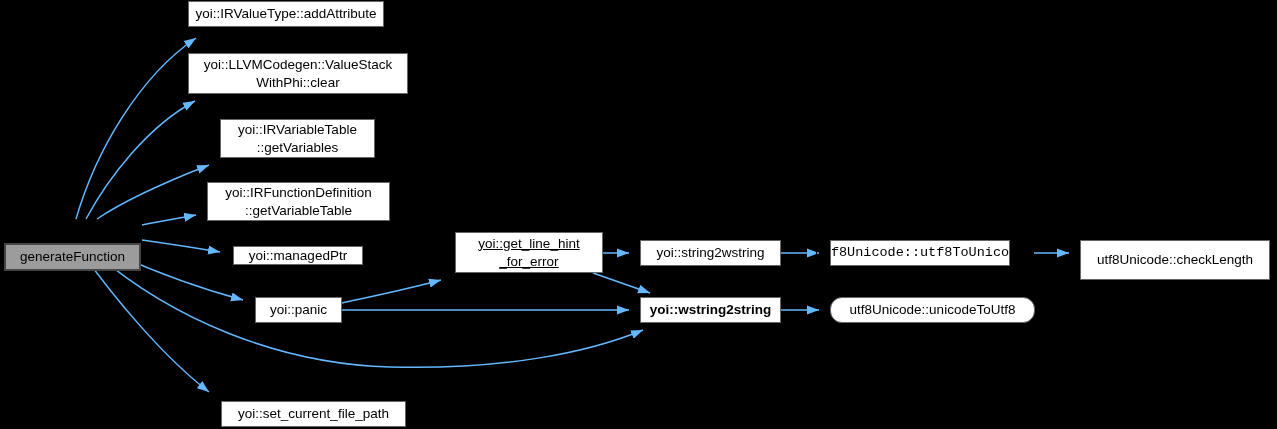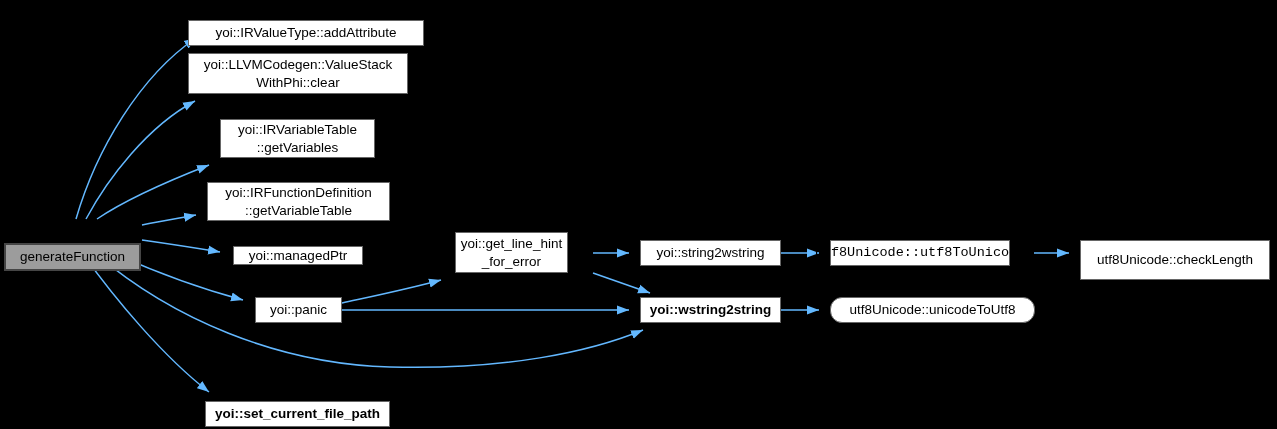--- a/index.html
+++ b/index.html
@@ -71,43 +71,43 @@
     <path class="edge" d="M 342,310 L 629,310" marker-end="url(#arrow)"></path>
     <path class="edge" d="M 593,253 L 629,253" marker-end="url(#arrow)"></path>
     <path class="edge" d="M 593,273 L 650,293" marker-end="url(#arrow)"></path>
     <path class="edge" d="M 781,253 L 819,253" marker-end="url(#arrow)"></path>
     <path class="edge" d="M 1034,253 L 1069,253" marker-end="url(#arrow)"></path>
     <path class="edge" d="M 781,310 L 819,310" marker-end="url(#arrow)"></path>
   </svg>
 
   <div class="node current" style="left:4px; top:219px; width:137px; height:28px;margin-top:24px;">generateFunction</div>
 
-  <div class="node" style="left:188px; top:20px; width:236px; height:26px;">yoi::IRValueType::addAttribute</div>
+  <div class="node" style="left:188px; top:1px; width:196px; height:26px;">yoi::IRValueType::addAttribute</div>
 
   <div class="node" style="left:188px; top:53px; width:220px; height:41px;">yoi::LLVMCodegen::ValueStack
 WithPhi::clear</div>
 
   <div class="node" style="left:207px; top:182px; width:183px; height:39px;">yoi::IRFunctionDefinition
 ::getVariableTable</div>
 
   <div class="node" style="left:220px; top:119px; width:155px; height:39px;">yoi::IRVariableTable
 ::getVariables</div>
 
   <div class="node" style="left:233px; top:246px; width:130px; height:19px;">yoi::managedPtr</div>
 
   <div class="node" style="left:255px; top:297px; width:87px; height:26px;">yoi::panic</div>
 
-  <div class="node" style="left:455px; top:232px; width:113px; height:41px;">yoi::get_line_hint
+  <div class="node" style="left:455px; top:232px; width:148px; height:41px;text-decoration:underline;">yoi::get_line_hint
 _for_error</div>
 
   <div class="node" style="left:640px; top:240px; width:141px; height:26px;">yoi::string2wstring</div>
 
   <div class="node" style="left:640px; top:297px; width:141px; height:26px;font-weight:bold;">yoi::wstring2string</div>
 
   <div class="node" style="left:830px; top:240px; width:180px; height:26px;font-family:Liberation Mono, monospace;">utf8Unicode::utf8ToUnicode</div>
 
   <div class="node" style="left:1080px; top:240px; width:190px; height:40px;">utf8Unicode::checkLength</div>
 
   <div class="node" style="left:830px; top:297px; width:205px; height:26px;border-radius:12px;">utf8Unicode::unicodeToUtf8</div>
 
-  <div class="node" style="left:205px; top:401px; width:185px; height:26px;font-weight:bold;">yoi::set_current_file_path</div>
+  <div class="node" style="left:221px; top:401px; width:185px; height:26px;">yoi::set_current_file_path</div>
 
 </div>
 
 </body></html>

